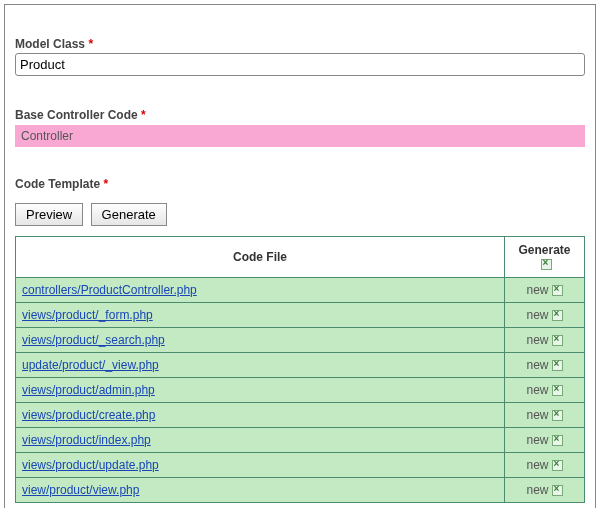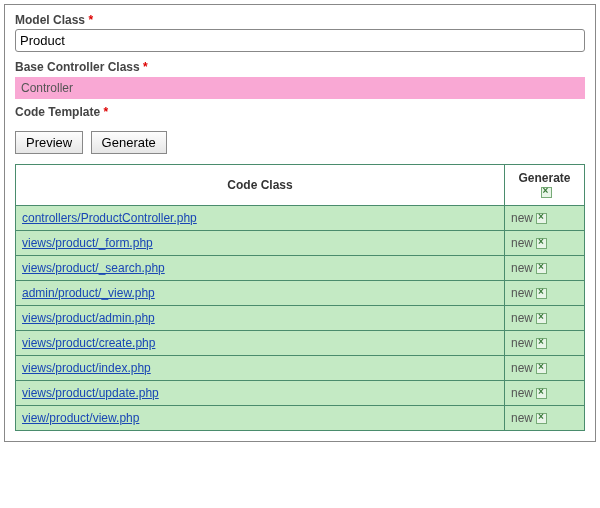--- a/index.html
+++ b/index.html
@@ -17,20 +17,21 @@
     }
     .field-row {
       margin-bottom: 8px;
     }
     .field-label {
       font-weight: bold;
       color: #444;
       font-size: 12px;
       display: inline-block;
       margin-bottom: 2px;
+      margin-top: 24px;
     }
     .required {
       color: #d00;
     }
     .text-input {
       width: 100%;
       padding: 3px 4px;
       font-size: 13px;
       border: 1px solid #888;
       border-radius: 3px;
@@ -80,21 +81,21 @@
       font-size: 12px;
     }
     table.files td.file {
       color: #1946b4;
     }
     table.files td.file a {
       color: #1946b4;
       text-decoration: underline;
     }
     table.files td.gen {
-      text-align: left;
+      text-align: center;
       color: #555;
       white-space: nowrap;
       padding-left: 6px;
     }
     .check {
       display: inline-block;
       width: 11px;
       height: 11px;
       border: 1px solid #7a7;
       background: #e8f5e8;
@@ -122,57 +123,57 @@
   <div class="field-row">
     <span class="field-label">
       <span>Model Class</span> <span class="required">*</span>
     </span>
     <input type="text" class="text-input" value="Product" style="">
   </div>
 
 
   <div class="field-row" style="margin-bottom:0;">
     <span class="field-label">
-      <span>Base Controller Class</span> <span class="required">*</span>
+      <span>Base Controller Code</span> <span class="required">*</span>
     </span>
   </div>
   <div class="readonly-block">Controller</div>
 
   <div class="field-row" style="margin-bottom:0;">
     <span class="field-label">
       <span>Code Template</span> <span class="required">*</span>
     </span>
   </div>
 
   <div class="button-row">
     <button class="btn">Preview</button>
     <button class="btn">Generate</button>
   </div>
 
   <table class="files">
     <thead>
       <tr>
-        <th>Code Class</th>
+        <th>Code File</th>
         <th class="gen-col">
           <span>Generate</span>
           <span class="check"></span>
         </th>
       </tr>
     </thead>
     <tbody id="file-rows"><tr>
           <td class="file"><a href="#">controllers/ProductController.php</a></td>
           <td class="gen"><span>new</span><span class="check"></span></td>
         </tr><tr>
           <td class="file"><a href="#">views/product/_form.php</a></td>
           <td class="gen"><span>new</span><span class="check"></span></td>
         </tr><tr>
           <td class="file"><a href="#">views/product/_search.php</a></td>
           <td class="gen"><span>new</span><span class="check"></span></td>
         </tr><tr>
-          <td class="file"><a href="#">admin/product/_view.php</a></td>
+          <td class="file"><a href="#">update/product/_view.php</a></td>
           <td class="gen"><span>new</span><span class="check"></span></td>
         </tr><tr>
           <td class="file"><a href="#">views/product/admin.php</a></td>
           <td class="gen"><span>new</span><span class="check"></span></td>
         </tr><tr>
           <td class="file"><a href="#">views/product/create.php</a></td>
           <td class="gen"><span>new</span><span class="check"></span></td>
         </tr><tr>
           <td class="file"><a href="#">views/product/index.php</a></td>
           <td class="gen"><span>new</span><span class="check"></span></td>

